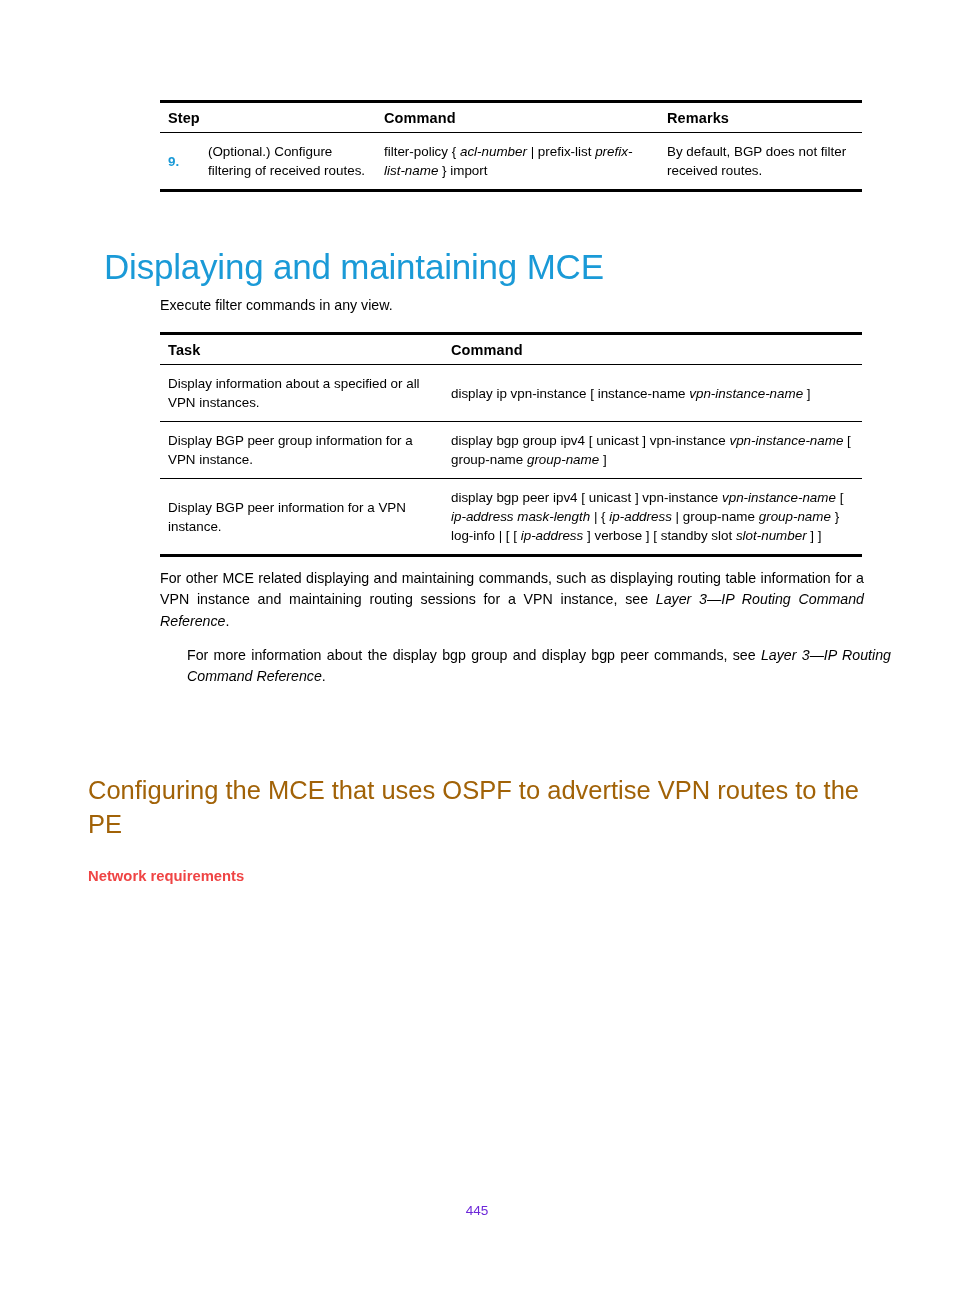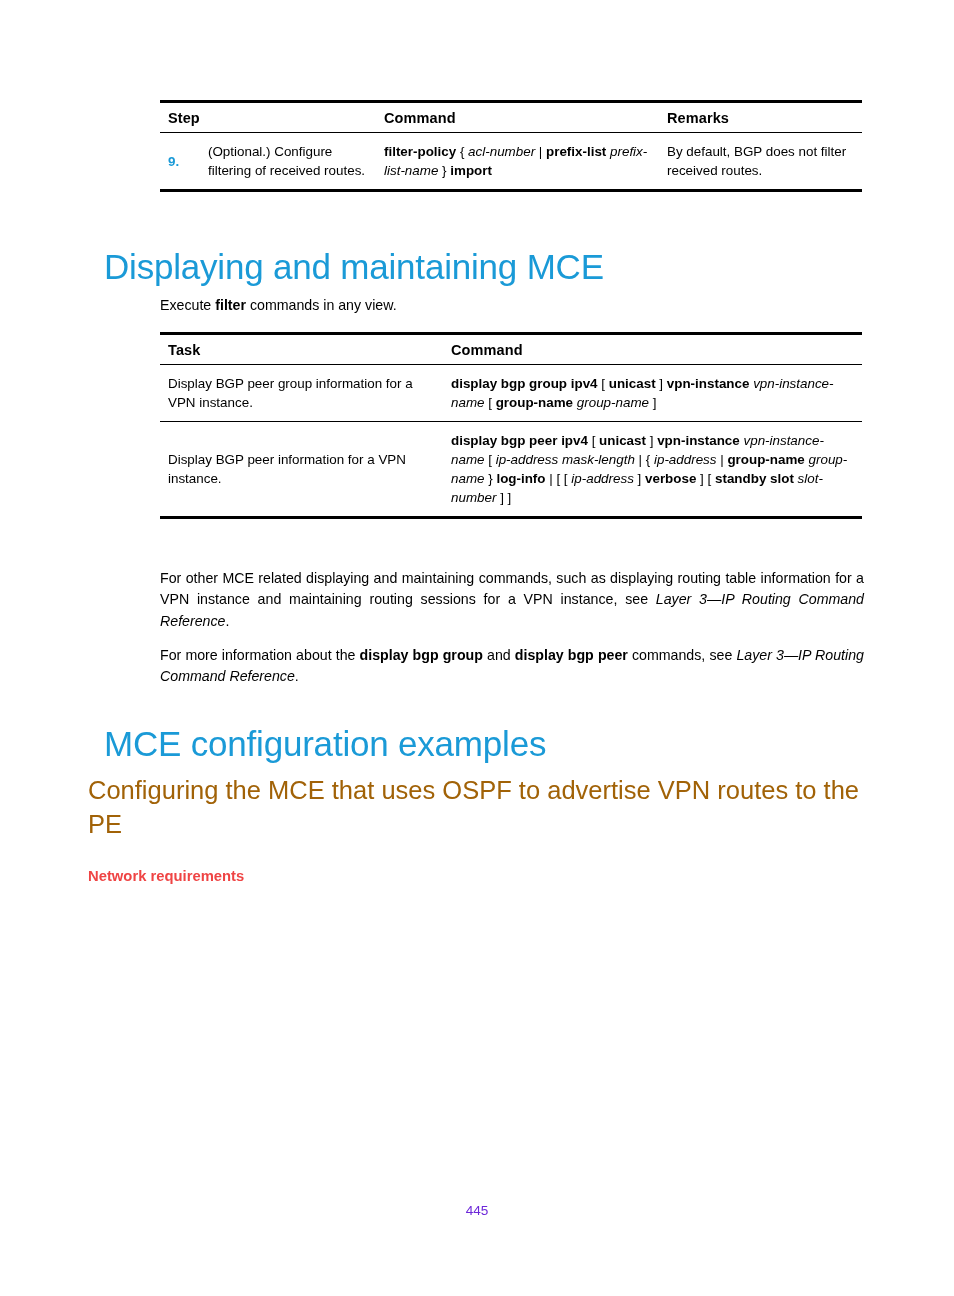--- a/index.html
+++ b/index.html
@@ -17,21 +17,21 @@
   }
 
   .page {
     position: absolute;
     left: 0; top: 0;
     width: 764px;
     height: 1296px;
   }
 
   
-  .b  { font-weight: bold; }
+  .b  { font-weight: normal; }
   .i  { font-style: italic; }
 
   
   .doc-table {
     position: absolute;
     left: 160px;
     width: 702px;
     border-collapse: collapse;
     table-layout: fixed;
   }
@@ -173,35 +173,38 @@
         <col class="c-cmd">
     </colgroup>
     <thead>
       <tr class="thead-row">
         <th>Task</th>
         <th>Command</th>
       </tr>
     </thead>
     <tbody>
       <tr>
+        <td class="task-cell">Display information about a specified or all VPN instances.</td>
+        <td class="cmd-cell"><span class="b">display ip vpn-instance</span><span> [ </span><span class="b">instance-name</span><span> </span><span class="i">vpn-instance-name</span><span> ]</span></td>
+      </tr>
+      <tr>
         <td class="task-cell">Display BGP peer group information for a VPN instance.</td>
         <td class="cmd-cell"><span class="b">display bgp group ipv4</span><span> [ </span><span class="b">unicast</span><span> ] </span><span class="b">vpn-instance</span><span> </span><span class="i">vpn-instance-name</span><span> [ </span><span class="b">group-name</span><span> </span><span class="i">group-name</span><span> ]</span></td>
       </tr>
       <tr class="last-row">
         <td class="task-cell">Display BGP peer information for a VPN instance.</td>
         <td class="cmd-cell"><span class="b">display bgp peer ipv4</span><span> [ </span><span class="b">unicast</span><span> ] </span><span class="b">vpn-instance</span><span> </span><span class="i">vpn-instance-name</span><span> [ </span><span class="i">ip-address mask-length</span><span> | { </span><span class="i">ip-address</span><span> | </span><span class="b">group-name</span><span> </span><span class="i">group-name</span><span> } </span><span class="b">log-info</span><span> | [ [ </span><span class="i">ip-address</span><span> ] </span><span class="b">verbose</span><span> ] [ </span><span class="b">standby slot</span><span> </span><span class="i">slot-number</span><span> ] ]</span></td>
       </tr>
     </tbody>
   </table>
 
   <p class="body-text justify" style="top:568px;"><span>For other MCE related displaying and maintaining commands, such as displaying routing table information for a VPN instance and maintaining routing sessions for a VPN instance, see </span><span class="i">Layer 3—IP Routing Command Reference</span><span>.</span></p>
 
-  <p class="body-text justify" style="top:645px;"><span>For more information about the </span><span class="b">display bgp group</span><span> and </span><span class="b">display bgp peer</span><span> commands, see </span><span class="i">Layer 3—IP Routing Command Reference</span><span>.</span></p>
-
-  <h1 class="h1" style="top:708px;">MCE configuration examples</h1>
+  <p class="body-text justify" style="top:645px;margin-left:27px;"><span>For more information about the </span><span class="b">display bgp group</span><span> and </span><span class="b">display bgp peer</span><span> commands, see </span><span class="i">Layer 3—IP Routing Command Reference</span><span>.</span></p>
+
 
   <h2 class="h2" style="top:774px;">Configuring the MCE that uses OSPF to advertise VPN routes to the PE</h2>
 
   <h3 class="h3" style="top:868px;">Network requirements</h3>
 
 
   <div class="page-number">445</div>
 
 </div>
 

